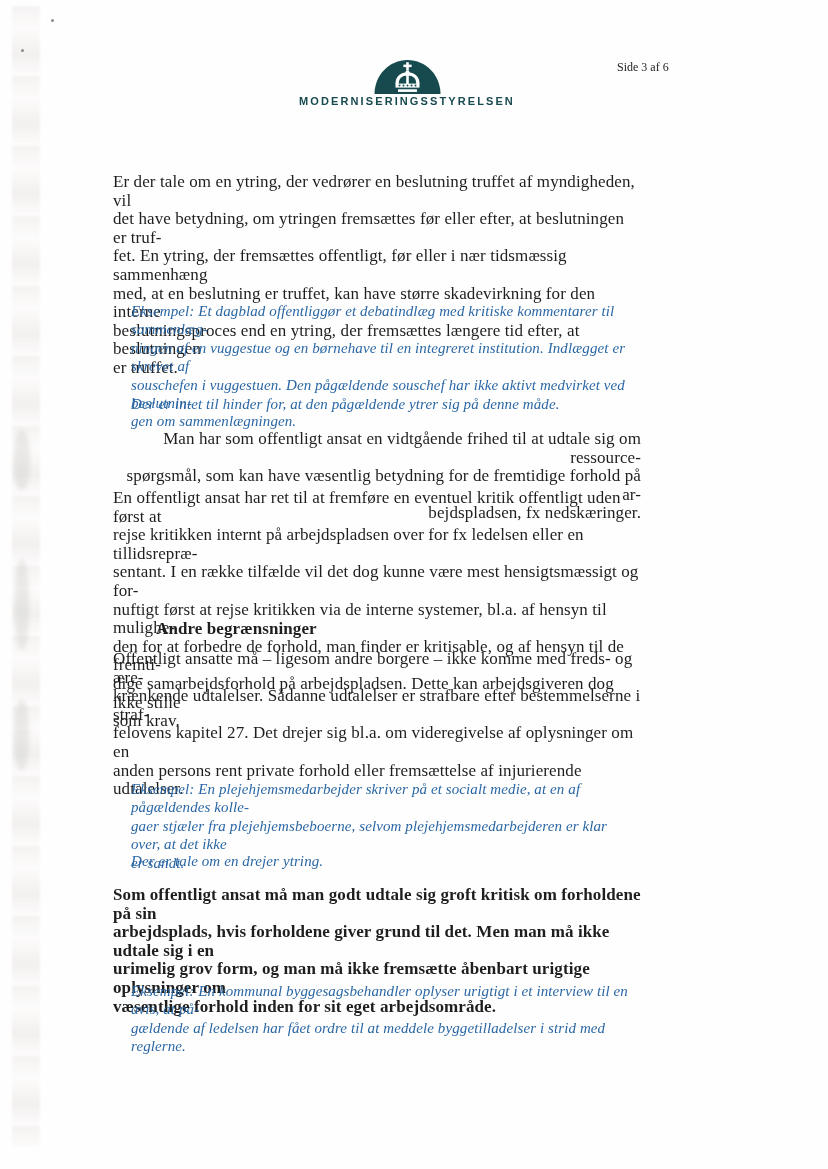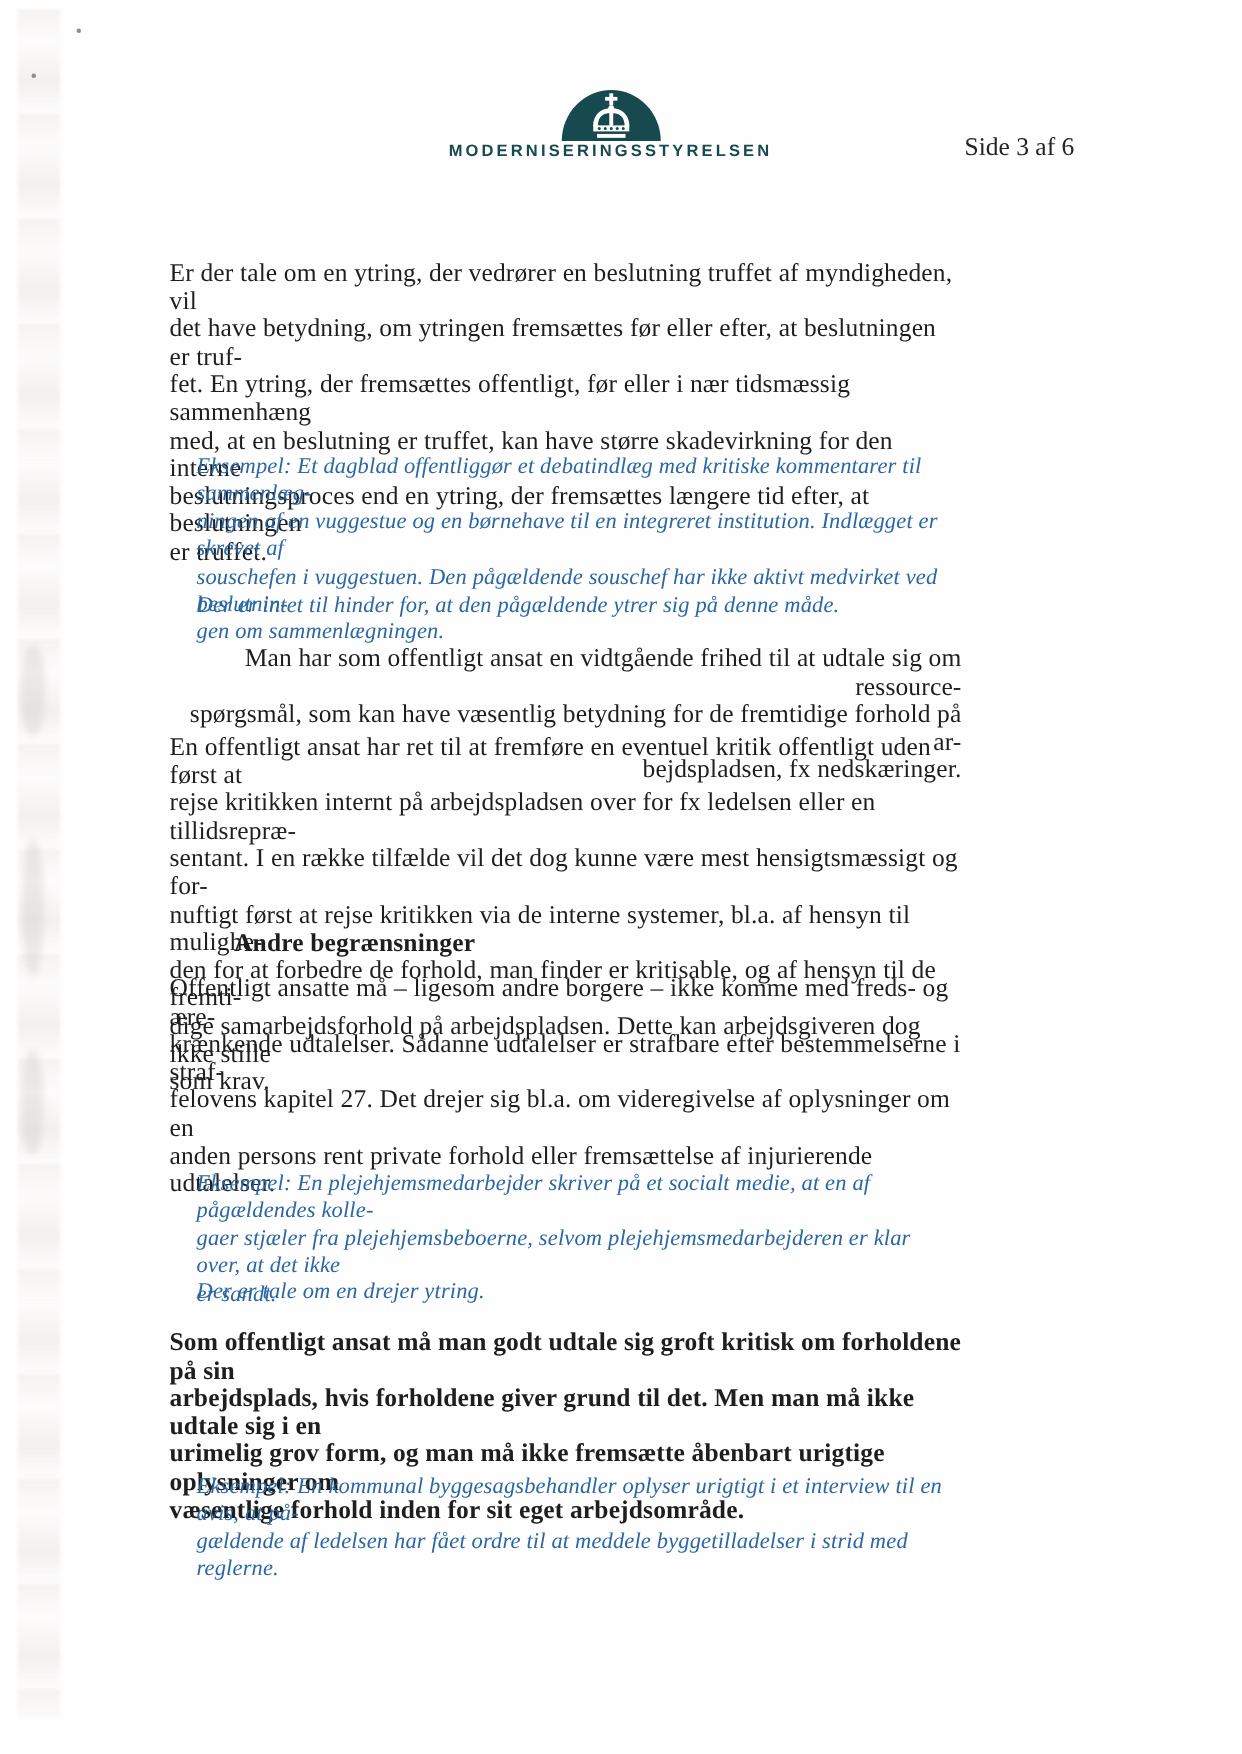--- a/index.html
+++ b/index.html
@@ -33,22 +33,22 @@
   
   .logo{position:absolute;left:290px;top:60px;width:234px;text-align:center;}
   .logo svg{display:block;margin:0 auto;}
   .logo-text{
     margin-top:1px;
     font-family:"Liberation Sans", sans-serif;
     font-weight:bold;font-size:11px;letter-spacing:2.1px;
     color:#174a4e;white-space:nowrap;
   }
   .page-num{
-    position:absolute;left:643px;top:60px;
-    font-size:17px;color:#242424;margin-top:28px;
+    position:absolute;left:617px;top:60px;
+    font-size:12px;color:#242424;
   }
 
   
   .blk{
     position:absolute;left:113px;width:528px;
     font-size:17px;line-height:18.6px;
     white-space:pre-line;
     color:#1e1e1e;
     letter-spacing:0.1px;
   }

